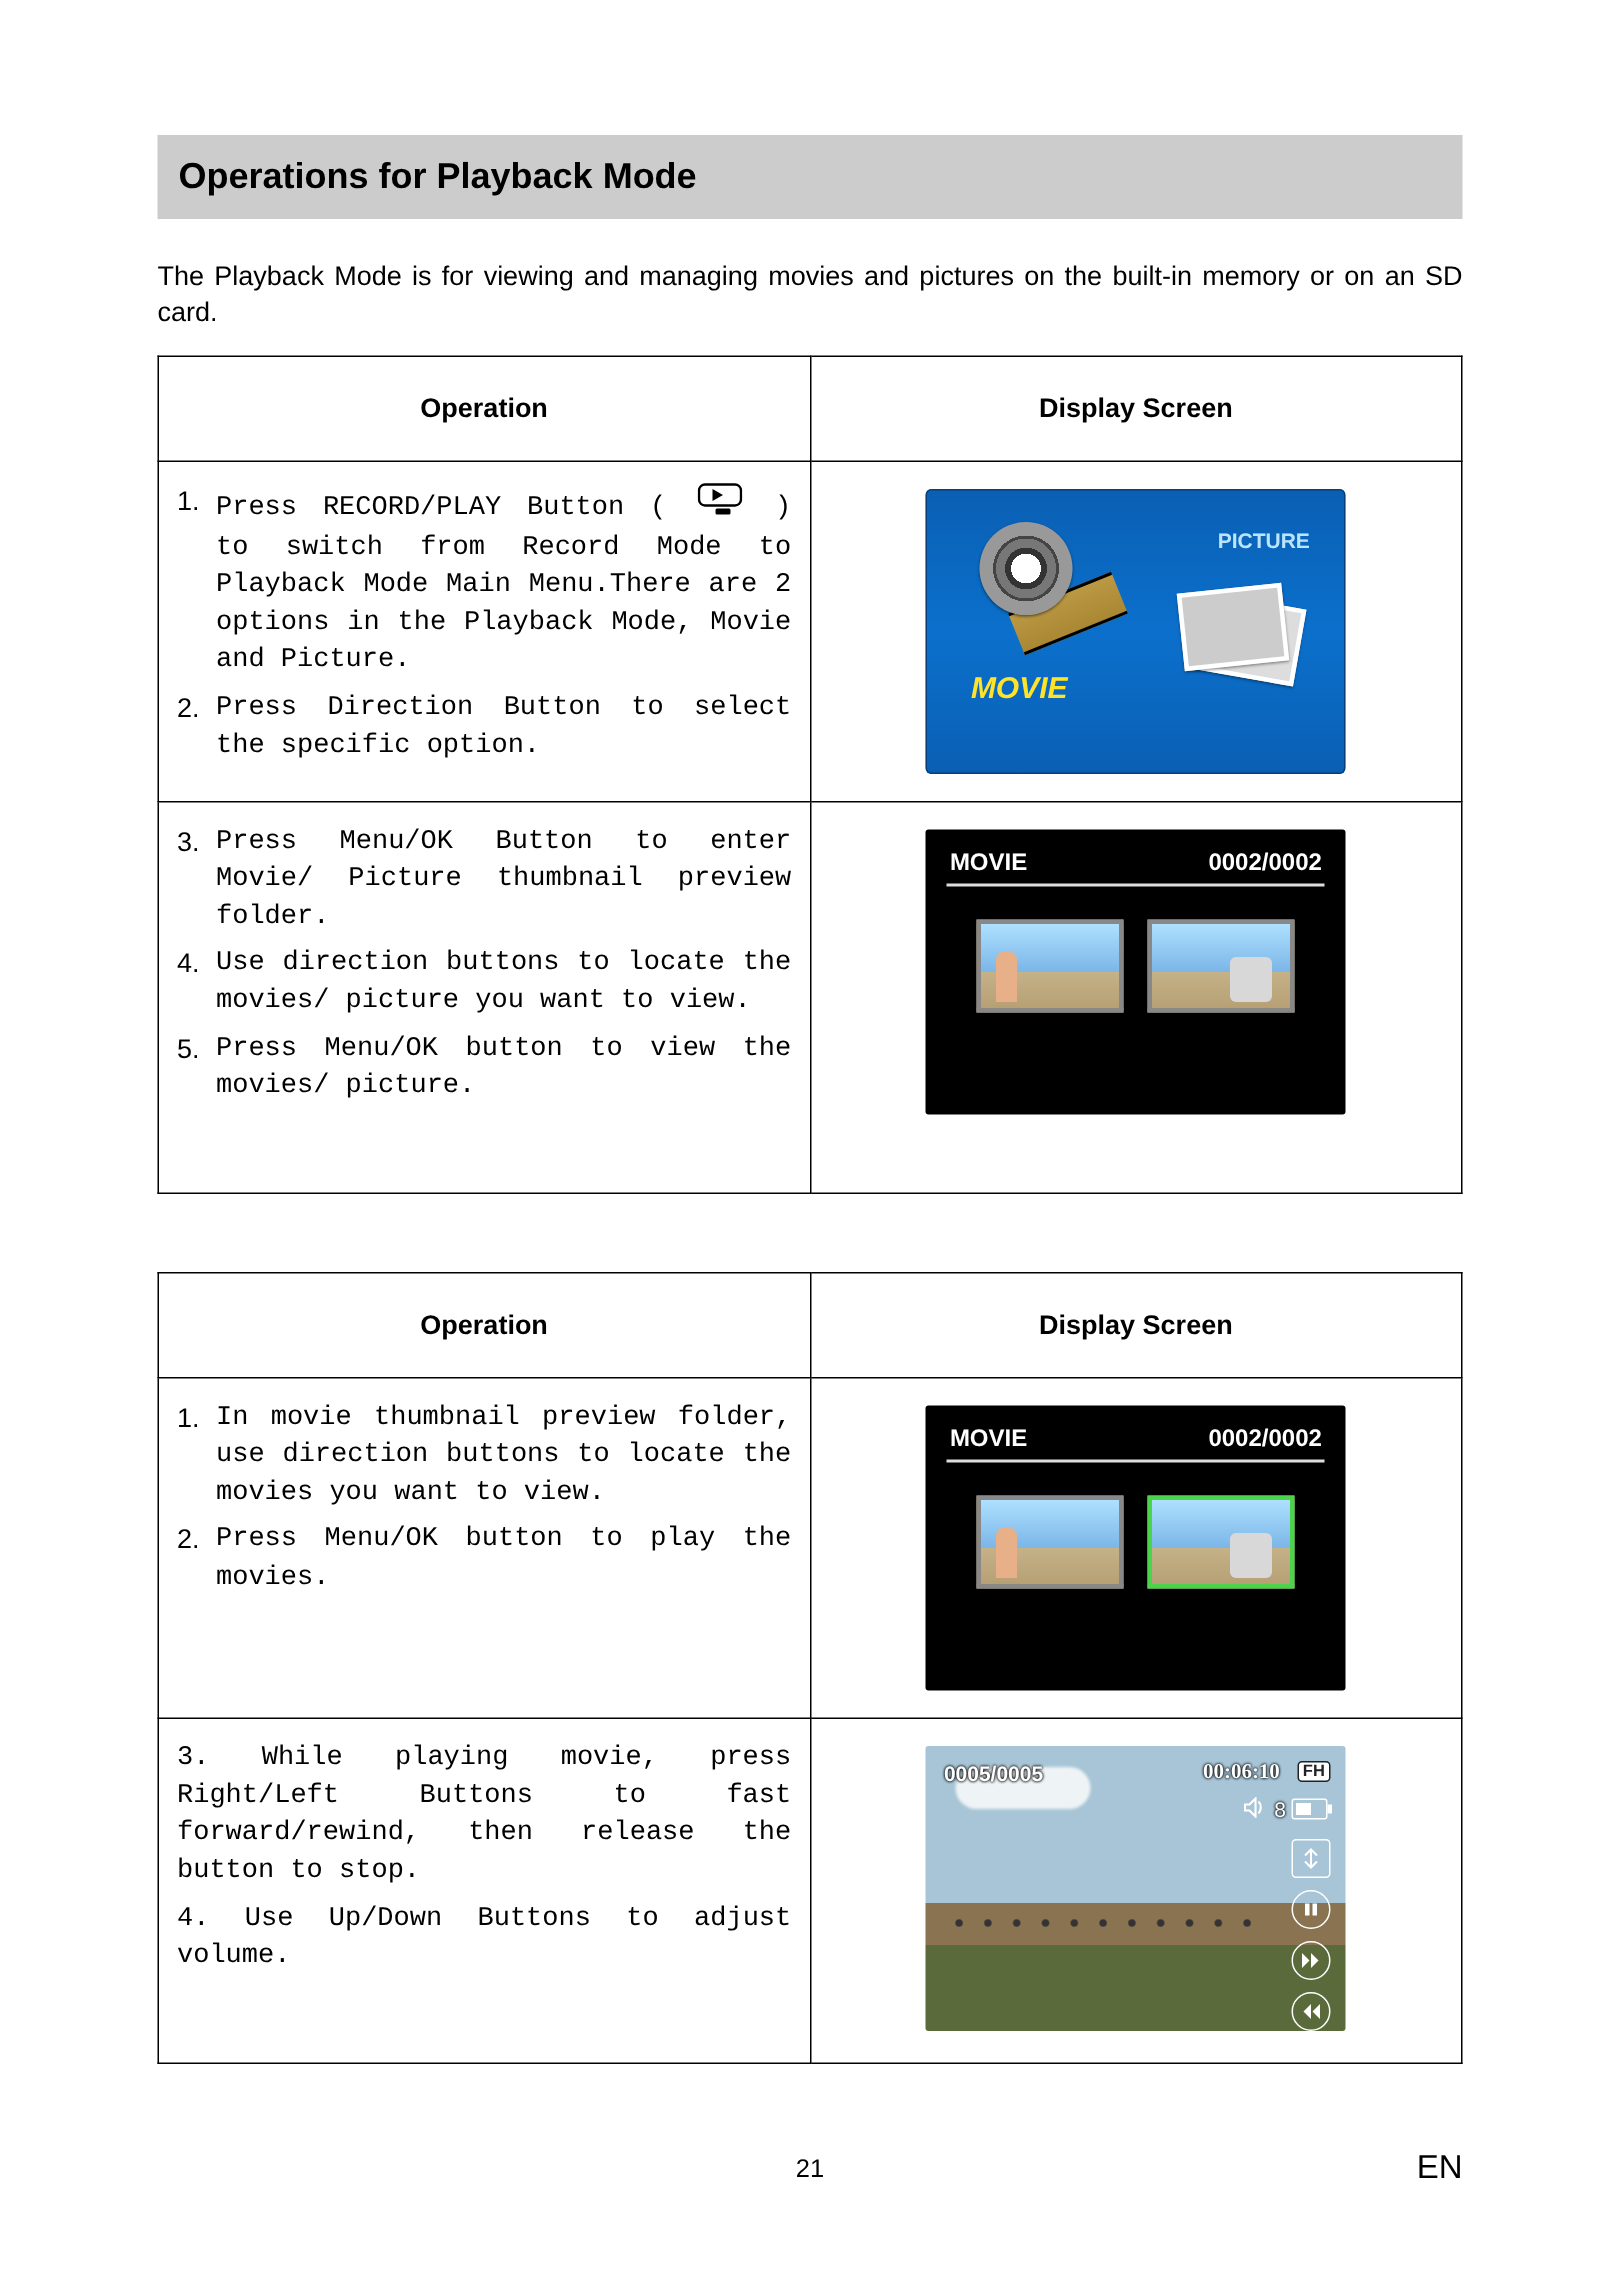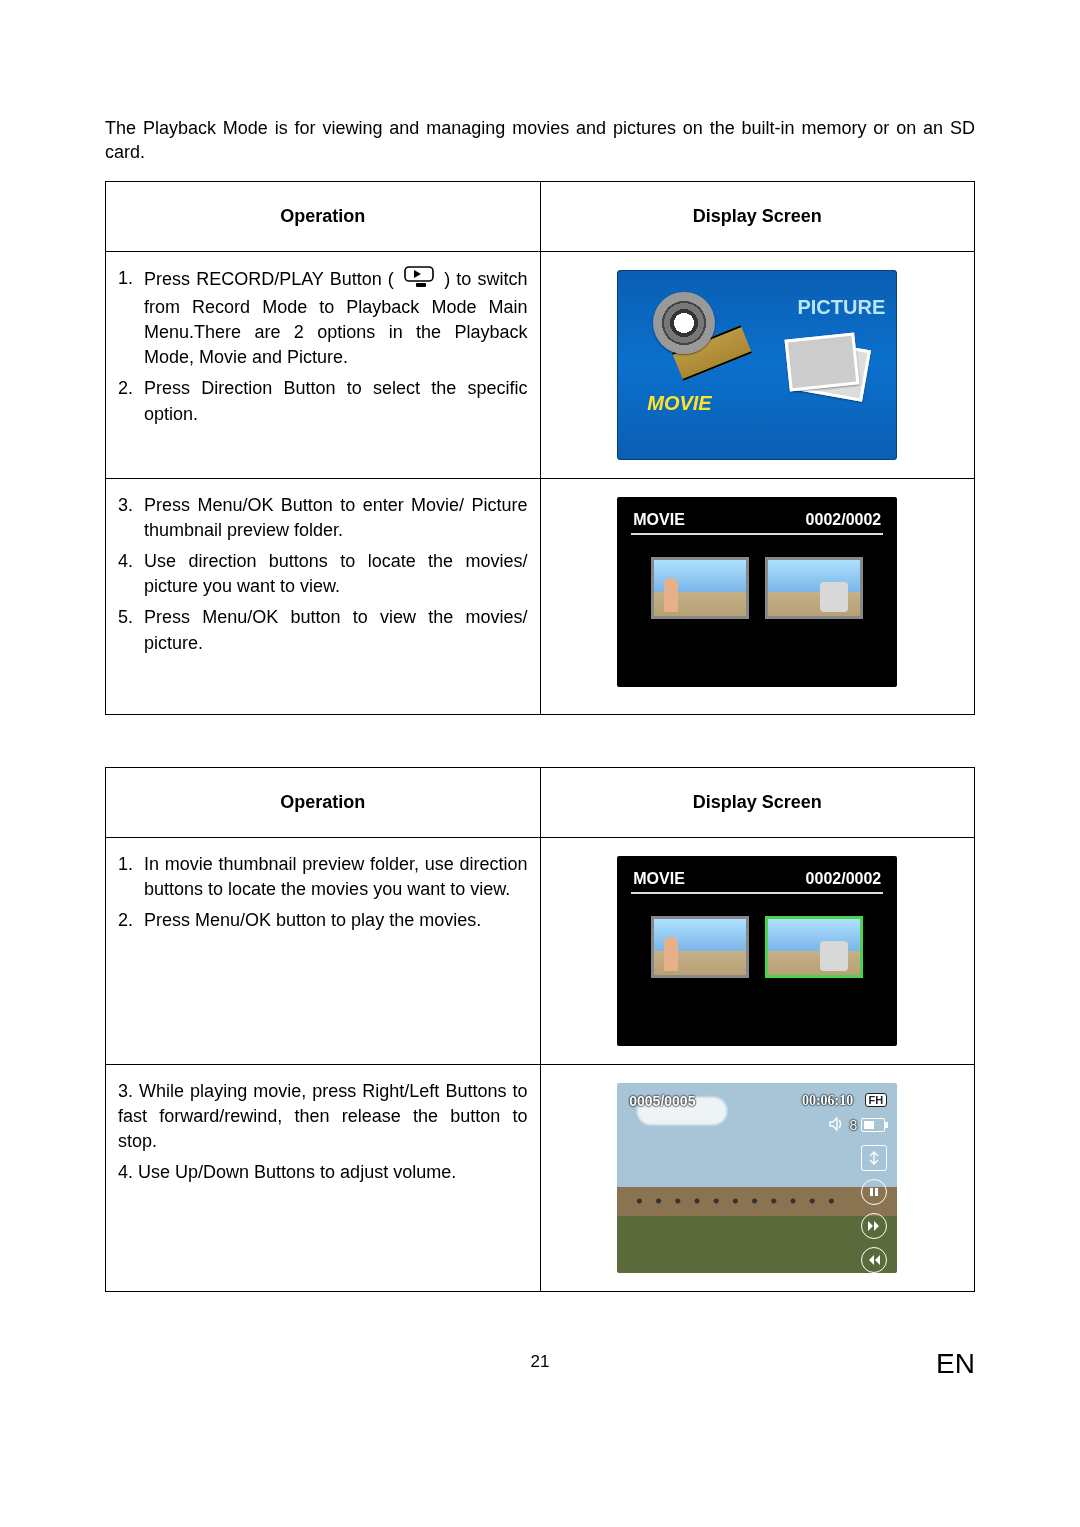--- a/index.html
+++ b/index.html
@@ -23,21 +23,21 @@
   table.op-table { width:100%; border-collapse:collapse; table-layout:fixed; }
   table.op-table th, table.op-table td { border:1.5px solid #000; vertical-align:top; }
   table.op-table th { text-align:center; font-size:18px; font-weight:bold; padding:24px 6px; }
   table.op-table td { padding:12px 12px 12px 12px; font-size:18px; }
   table.op-table col.col-op { width:50%; }
   table.op-table col.col-disp { width:50%; }
 
   .op-cell { padding-right:6px; }
   .op-item { display:flex; margin:2px 0 6px 0; text-align:justify; line-height:1.4; }
   .op-num { flex:0 0 26px; }
-  .op-text { flex:1 1 auto; }
+  .op-text { flex:1 1 auto;font-family:Liberation Mono, monospace; }
 
   .disp-cell { text-align:center; }
   .disp-inner { margin:6px auto 6px auto; }
 
   
   .screen-blue {
     width: 280px; height: 190px; margin: 0 auto;
     background: linear-gradient(180deg,#0a5fb3 0%, #0b70cc 50%, #0a5fb3 100%);
     border-radius:4px; position:relative; color:#fff;
     box-shadow: inset 0 0 0 1px #083f77;
@@ -56,21 +56,21 @@
     border:2px solid #000; border-left:none; border-right:none;
     transform: rotate(-22deg);
   }
   .screen-blue .lbl-movie {
     position:absolute; left:30px; top:122px; font-style:italic; font-weight:bold;
     color:#ffe22a; font-size:20px;
   }
   .screen-blue .pic-stack { position:absolute; right:28px; top:64px; width:86px; height:64px; }
   .screen-blue .pic-stack .p1 { position:absolute; width:64px; height:46px; background:#ddd; border:3px solid #fff; box-shadow:0 1px 2px rgba(0,0,0,.4); transform:rotate(10deg); left:14px; top:10px; }
   .screen-blue .pic-stack .p2 { position:absolute; width:64px; height:46px; background:#ccc; border:3px solid #fff; box-shadow:0 1px 2px rgba(0,0,0,.4); transform:rotate(-6deg); left:4px; top:2px; }
-  .screen-blue .lbl-picture { position:absolute; right:12px; top:26px; color:#bbe4ff; font-size:20px; font-weight:600; }
+  .screen-blue .lbl-picture { position:absolute; right:24px; top:26px; color:#bbe4ff; font-size:14px; font-weight:600; }
 
   
   .screen-dark {
     width: 280px; height: 190px; margin: 0 auto;
     background:#000; position:relative; color:#fff; border-radius:2px;
   }
   .screen-dark .hdr {
     position:absolute; left:16px; top:14px; font-weight:bold; font-size:16px;
   }
   .screen-dark .counter {
@@ -124,32 +124,35 @@
   .screen-play .batt::after { content:""; position:absolute; right:-4px; top:3px; width:3px; height:6px; background:#fff; }
   .screen-play .batt .fill { position:absolute; inset:2px 10px 2px 2px; background:#fff; }
   .screen-play .iconcol { position:absolute; right:10px; top:62px; width:26px; display:flex; flex-direction:column; gap:8px; align-items:center; }
   .screen-play .ic { width:24px; height:24px; display:flex; align-items:center; justify-content:center; color:#fff; text-shadow:0 0 2px #000; font-size:14px; }
   .screen-play .ic.box { border:1.5px solid #fff; border-radius:3px; }
   .screen-play .ic.ring { border:1.5px solid #fff; border-radius:50%; }
 
   .spacer-34 { height:34px; }
   .footer { position:relative; margin-top:60px; }
   .pgnum { text-align:center; font-size:17px; }
-  .lang { position:absolute; right:0; top:-4px; font-size:28px;margin-left:48px; }
+  .lang { position:absolute; right:0; top:-4px; font-size:22px;margin-left:48px; }
 
   
   .recplay-glyph {
     display:inline-block; vertical-align:middle; margin:0 4px;
   }
 </style>
 </head>
 <body>
 
 <div class="page">
 
+  <div class="section-header-bar">
+    <span>Operations for Playback Mode</span>
+  </div>
 
   <p class="intro">The Playback Mode is for viewing and managing movies and pictures on the built-in memory or on an SD card.</p>
 
   <table class="op-table">
     <colgroup>
         <col class="col-op">
         <col class="col-disp">
       </colgroup>
     <thead>
       <tr>

